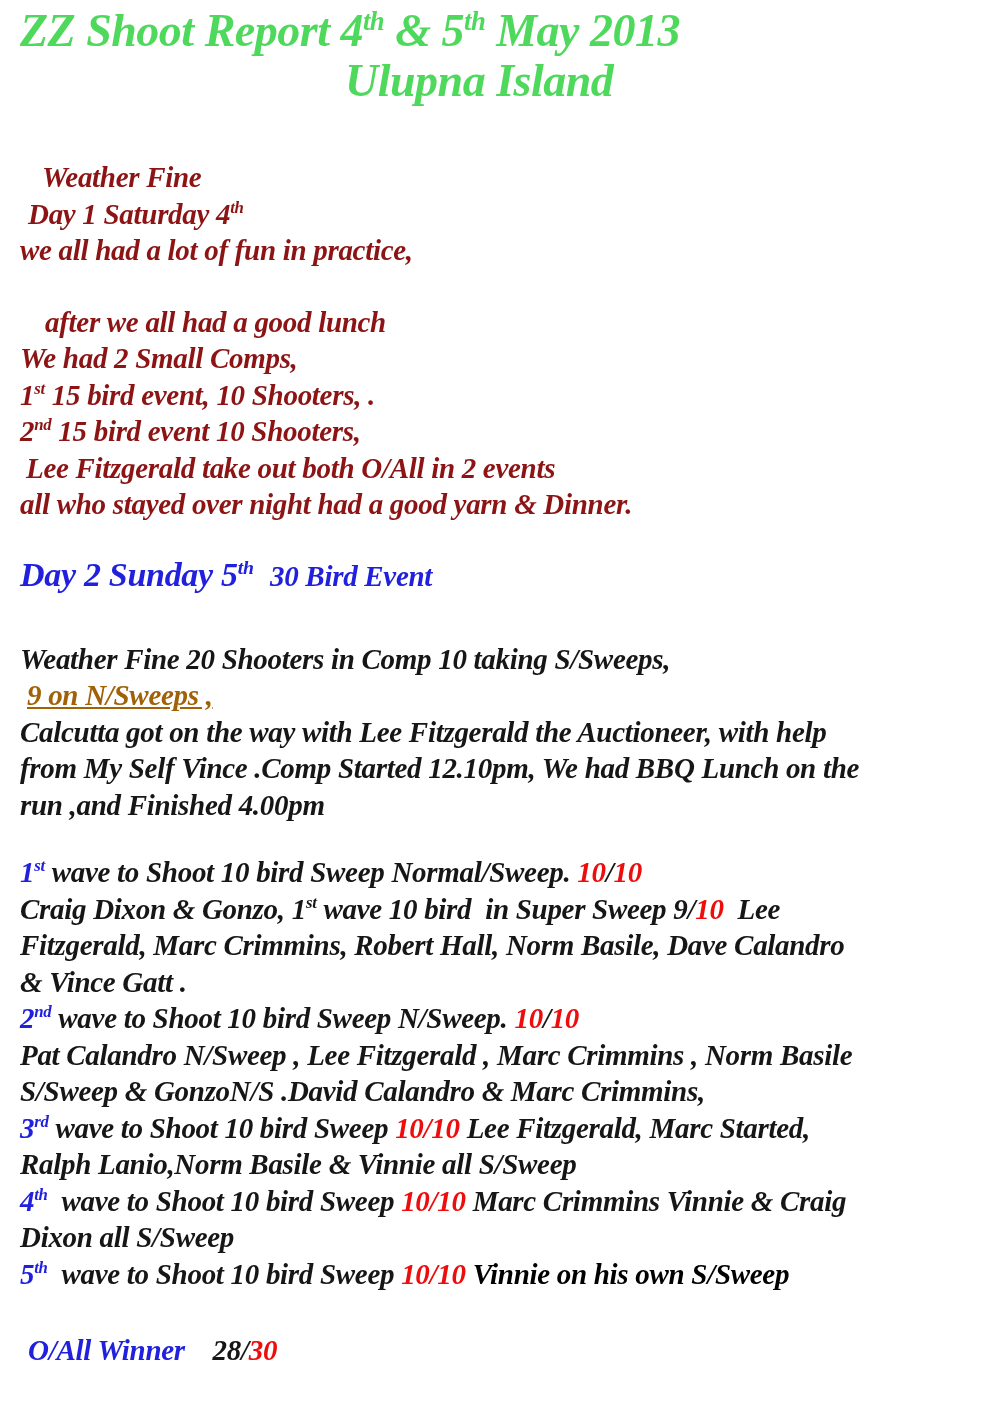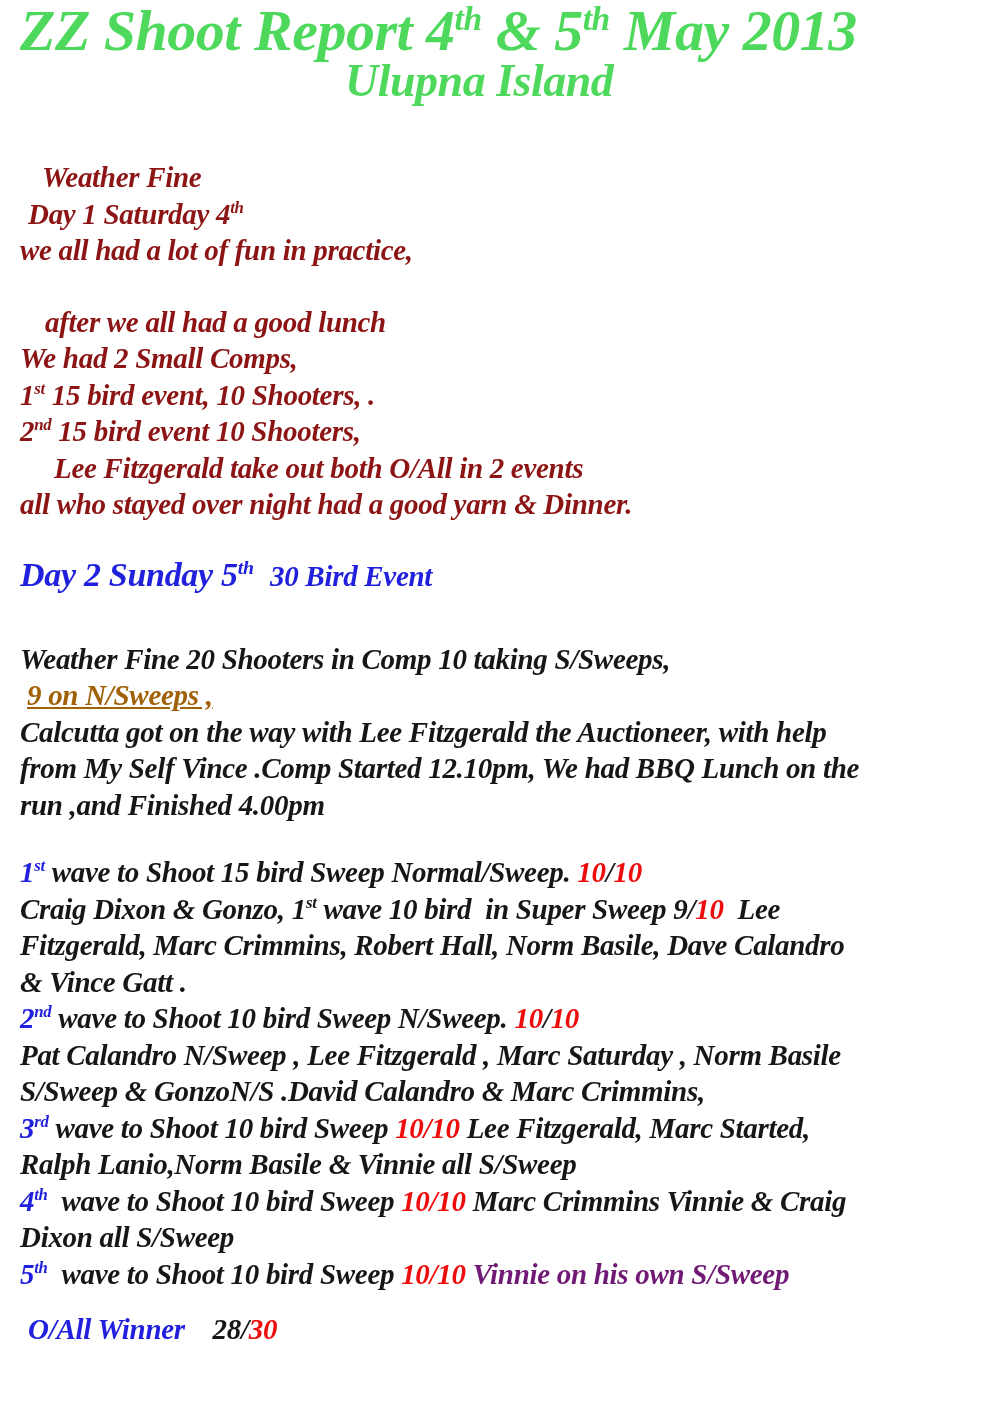--- a/index.html
+++ b/index.html
@@ -35,43 +35,43 @@
   .sup {
     font-size: 58%;
     vertical-align: super;
     line-height: 0;
   }
 </style>
 </head>
 <body>
 
 <div class="doc">
-    <div class="line title" style="font-size: 58px;"><span style="color: rgb(79, 217, 92);">ZZ Shoot Report 4</span><span class="sup" style="color: rgb(79, 217, 92);">th</span><span style="color: rgb(79, 217, 92);"> &amp; 5</span><span class="sup" style="color: rgb(79, 217, 92);">th</span><span style="color: rgb(79, 217, 92);"> May 2013</span></div>
+    <div class="line title" style="font-size: 46px;"><span style="color: rgb(79, 217, 92);">ZZ Shoot Report 4</span><span class="sup" style="color: rgb(79, 217, 92);">th</span><span style="color: rgb(79, 217, 92);"> &amp; 5</span><span class="sup" style="color: rgb(79, 217, 92);">th</span><span style="color: rgb(79, 217, 92);"> May 2013</span></div>
     <div class="line title" style="padding-left: 325px; font-size: 46px;"><span style="color: rgb(79, 217, 92);">Ulupna Island</span></div>
     <div class="line" style="margin-top: 53px; padding-left: 22px;"><span style="color: rgb(140, 20, 20);">Weather Fine</span></div>
     <div class="line" style="padding-left: 8px;"><span style="color: rgb(140, 20, 20);">Day 1 Saturday 4</span><span class="sup" style="color: rgb(140, 20, 20);">th</span></div>
     <div class="line"><span style="color: rgb(140, 20, 20);">we all had a lot of fun in practice,</span></div>
     <div class="line" style="margin-top: 35px; padding-left: 25px;"><span style="color: rgb(140, 20, 20);">after we all had a good lunch</span></div>
     <div class="line"><span style="color: rgb(140, 20, 20);">We had 2 Small Comps,</span></div>
     <div class="line" style=""><span style="color: rgb(140, 20, 20);">1</span><span class="sup" style="color: rgb(140, 20, 20);">st</span><span style="color: rgb(140, 20, 20);"> 15 bird event, 10 Shooters, .</span></div>
     <div class="line"><span style="color: rgb(140, 20, 20);">2</span><span class="sup" style="color: rgb(140, 20, 20);">nd</span><span style="color: rgb(140, 20, 20);"> 15 bird event 10 Shooters,</span></div>
-    <div class="line" style="padding-left: 6px;"><span style="color: rgb(140, 20, 20); margin-left: 28px;">Lee Fitzgerald take out both O/All in 2 events</span></div>
+    <div class="line" style="padding-left: 6px;"><span style="color: rgb(140, 20, 20);">Lee Fitzgerald take out both O/All in 2 events</span></div>
     <div class="line"><span style="color: rgb(140, 20, 20);">all who stayed over night had a good yarn &amp; Dinner.</span></div>
     <div class="line heading" style="margin-top: 30px; font-size: 34px;"><span style="color: rgb(33, 33, 221);">Day 2 Sunday 5</span><span class="sup" style="color: rgb(33, 33, 221);">th</span><span style="color: rgb(33, 33, 221);">  </span><span style="color: rgb(33, 33, 221); font-size: 29px;">30 Bird Event</span></div>
     <div class="line" style="margin-top: 43px;"><span style="color: rgb(22, 22, 22);">Weather Fine 20 Shooters in Comp 10 taking S/Sweeps,</span></div>
     <div class="line" style="padding-left: 7px;"><span style="color: #a16207; text-decoration: underline;">9 on N/Sweeps ,</span></div>
     <div class="line"><span style="color: rgb(22, 22, 22);">Calcutta got on the way with Lee Fitzgerald the Auctioneer, with help</span></div>
     <div class="line"><span style="color: rgb(22, 22, 22);">from My Self Vince .Comp Started 12.10pm, We had BBQ Lunch on the</span></div>
     <div class="line"><span style="color: rgb(22, 22, 22);">run ,and Finished 4.00pm</span></div>
-    <div class="line" style="margin-top: 31px;"><span style="color: rgb(33, 33, 221);">1</span><span class="sup" style="color: rgb(33, 33, 221);">st</span><span style="color: rgb(22, 22, 22);"> wave to Shoot 15 bird Sweep Normal/Sweep. </span><span style="color: rgb(238, 13, 13);">10</span><span style="color: rgb(22, 22, 22);">/</span><span style="color: rgb(238, 13, 13);">10</span></div>
+    <div class="line" style="margin-top: 31px;"><span style="color: rgb(33, 33, 221);">1</span><span class="sup" style="color: rgb(33, 33, 221);">st</span><span style="color: rgb(22, 22, 22);"> wave to Shoot 10 bird Sweep Normal/Sweep. </span><span style="color: rgb(238, 13, 13);">10</span><span style="color: rgb(22, 22, 22);">/</span><span style="color: rgb(238, 13, 13);">10</span></div>
     <div class="line"><span style="color: rgb(22, 22, 22);">Craig Dixon &amp; Gonzo, 1</span><span class="sup" style="color: rgb(22, 22, 22);">st</span><span style="color: rgb(22, 22, 22);"> wave 10 bird  in Super Sweep 9/</span><span style="color: rgb(238, 13, 13);">10</span><span style="color: rgb(22, 22, 22);">  Lee</span></div>
     <div class="line"><span style="color: rgb(22, 22, 22);">Fitzgerald, Marc Crimmins, Robert Hall, Norm Basile, Dave Calandro</span></div>
     <div class="line"><span style="color: rgb(22, 22, 22);">&amp; Vince Gatt .</span></div>
     <div class="line"><span style="color: rgb(33, 33, 221);">2</span><span class="sup" style="color: rgb(33, 33, 221);">nd</span><span style="color: rgb(22, 22, 22);"> wave to Shoot 10 bird Sweep N/Sweep. </span><span style="color: rgb(238, 13, 13);">10</span><span style="color: rgb(22, 22, 22);">/</span><span style="color: rgb(238, 13, 13);">10</span></div>
-    <div class="line"><span style="color: rgb(22, 22, 22);">Pat Calandro N/Sweep , Lee Fitzgerald , Marc Saturday , Norm Basile</span></div>
+    <div class="line"><span style="color: rgb(22, 22, 22);">Pat Calandro N/Sweep , Lee Fitzgerald , Marc Crimmins , Norm Basile</span></div>
     <div class="line"><span style="color: rgb(22, 22, 22);">S/Sweep &amp; GonzoN/S .David Calandro &amp; Marc Crimmins,</span></div>
     <div class="line"><span style="color: rgb(33, 33, 221);">3</span><span class="sup" style="color: rgb(33, 33, 221);">rd</span><span style="color: rgb(22, 22, 22);"> wave to Shoot 10 bird Sweep </span><span style="color: rgb(238, 13, 13);">10/10</span><span style="color: rgb(22, 22, 22);"> Lee Fitzgerald, Marc Started,</span></div>
     <div class="line"><span style="color: rgb(22, 22, 22);">Ralph Lanio,Norm Basile &amp; Vinnie all S/Sweep</span></div>
     <div class="line"><span style="color: rgb(33, 33, 221);">4</span><span class="sup" style="color: rgb(33, 33, 221);">th</span><span style="color: rgb(22, 22, 22);">  wave to Shoot 10 bird Sweep </span><span style="color: rgb(238, 13, 13);">10/10</span><span style="color: rgb(22, 22, 22);"> Marc Crimmins Vinnie &amp; Craig</span></div>
     <div class="line"><span style="color: rgb(22, 22, 22);">Dixon all S/Sweep</span></div>
-    <div class="line"><span style="color: rgb(33, 33, 221);">5</span><span class="sup" style="color: rgb(33, 33, 221);">th</span><span style="color: rgb(22, 22, 22);">  wave to Shoot 10 bird Sweep </span><span style="color: rgb(238, 13, 13);">10/10</span><span style="color: #701a75;"> Vinnie on his own S/Sweep</span></div>
-    <div class="line" style="margin-top: 19px; padding-left: 8px;"><span style="color: rgb(33, 33, 221);">O/All Winner</span><span style="color: rgb(22, 22, 22);">    28/</span><span style="color: rgb(238, 13, 13);">30</span></div>
+    <div class="line"><span style="color: rgb(33, 33, 221);">5</span><span class="sup" style="color: rgb(33, 33, 221);">th</span><span style="color: rgb(22, 22, 22);">  wave to Shoot 10 bird Sweep </span><span style="color: rgb(238, 13, 13);">10/10</span><span style="color: #000000;"> Vinnie on his own S/Sweep</span></div>
+    <div class="line" style="margin-top: 40px; padding-left: 8px;"><span style="color: rgb(33, 33, 221);">O/All Winner</span><span style="color: rgb(22, 22, 22);">    28/</span><span style="color: rgb(238, 13, 13);">30</span></div>
   </div>
 
 </body></html>

